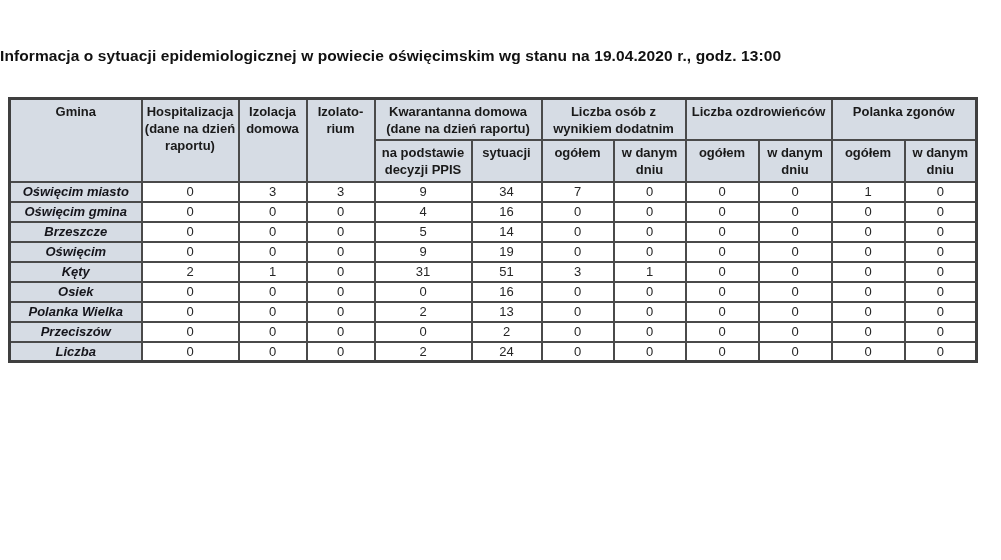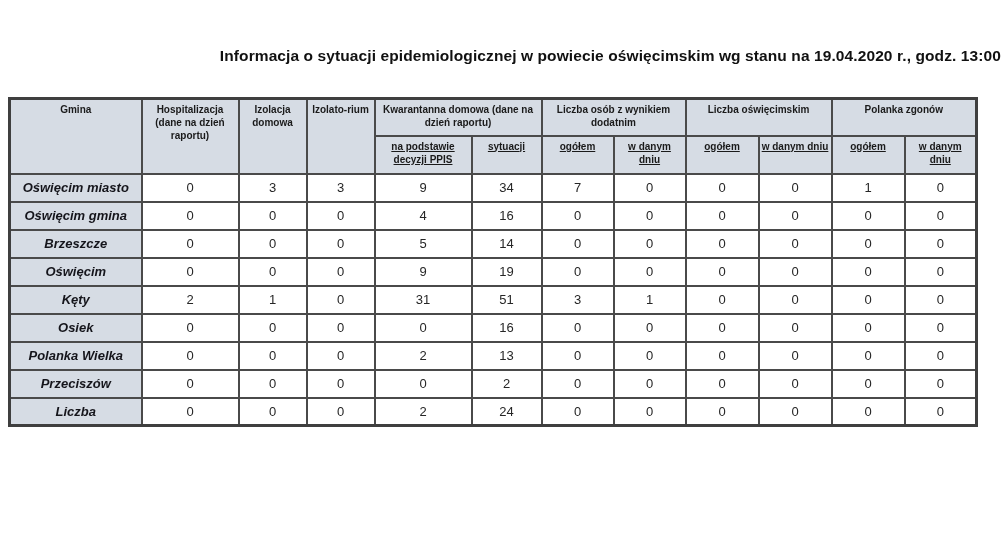--- a/index.html
+++ b/index.html
@@ -7,51 +7,51 @@
   body {
     width: 1001px; height: 560px;
     position: relative;
     font-family: "Liberation Sans", sans-serif;
     color: #1d1d1d;
     overflow: hidden;
   }
   .page-title {
     position: absolute;
     top: 47px; left: 0; width: 100%;
-    text-align: right;
+    text-align: left;
     font-size: 15.5px;
     font-weight: bold;
     color: #111;
     letter-spacing: 0.1px;
   }
   table.epi-table {
     position: absolute;
     left: 8px; top: 97px;
     width: 967px;
     border-collapse: collapse;
     table-layout: fixed;
     border: 3px solid #3f3f3f;
   }
   .epi-table th, .epi-table td {
     border: 2px solid #4a4a4a;
     overflow: hidden;
   }
   .epi-table thead th {
     background: #d6dce4;
-    font-size: 10px;
+    font-size: 13px;
     font-weight: bold;
     vertical-align: top;
     text-align: center;
     line-height: 1.32;
     padding: 3px 2px 2px 2px;
     color: #1a1a1a;
   }
   .epi-table thead tr.group-row th { height: 37px; }
-  .epi-table thead tr.sub-row th { height: 38px; text-decoration: underline; }
-  .epi-table tbody tr { height: 28px; }
+  .epi-table thead tr.sub-row th { height: 38px; }
+  .epi-table tbody tr { height: 20px; }
   .epi-table tbody th.gmina-cell {
     background: #d6dce4;
     font-size: 13px;
     font-weight: bold;
     font-style: italic;
     text-align: center;
     vertical-align: middle;
     color: #15151b;
   }
   .epi-table tbody td {
@@ -87,21 +87,21 @@
       <col style="width:72px">
   </colgroup>
   <thead>
     <tr class="group-row">
       <th rowspan="2">Gmina</th>
       <th rowspan="2">Hospitalizacja (dane na dzień raportu)</th>
       <th rowspan="2">Izolacja domowa</th>
       <th rowspan="2">Izolato-rium</th>
       <th colspan="2">Kwarantanna domowa (dane na dzień raportu)</th>
       <th colspan="2">Liczba osób z wynikiem dodatnim</th>
-      <th colspan="2">Liczba oświęcimskim</th>
+      <th colspan="2">Liczba ozdrowieńców</th>
       <th colspan="2">Polanka zgonów</th>
     </tr>
     <tr class="sub-row">
       <th>na podstawie decyzji PPIS</th>
       <th>sytuacji</th>
       <th>ogółem</th>
       <th>w danym dniu</th>
       <th>ogółem</th>
       <th>w danym dniu</th>
       <th>ogółem</th>

